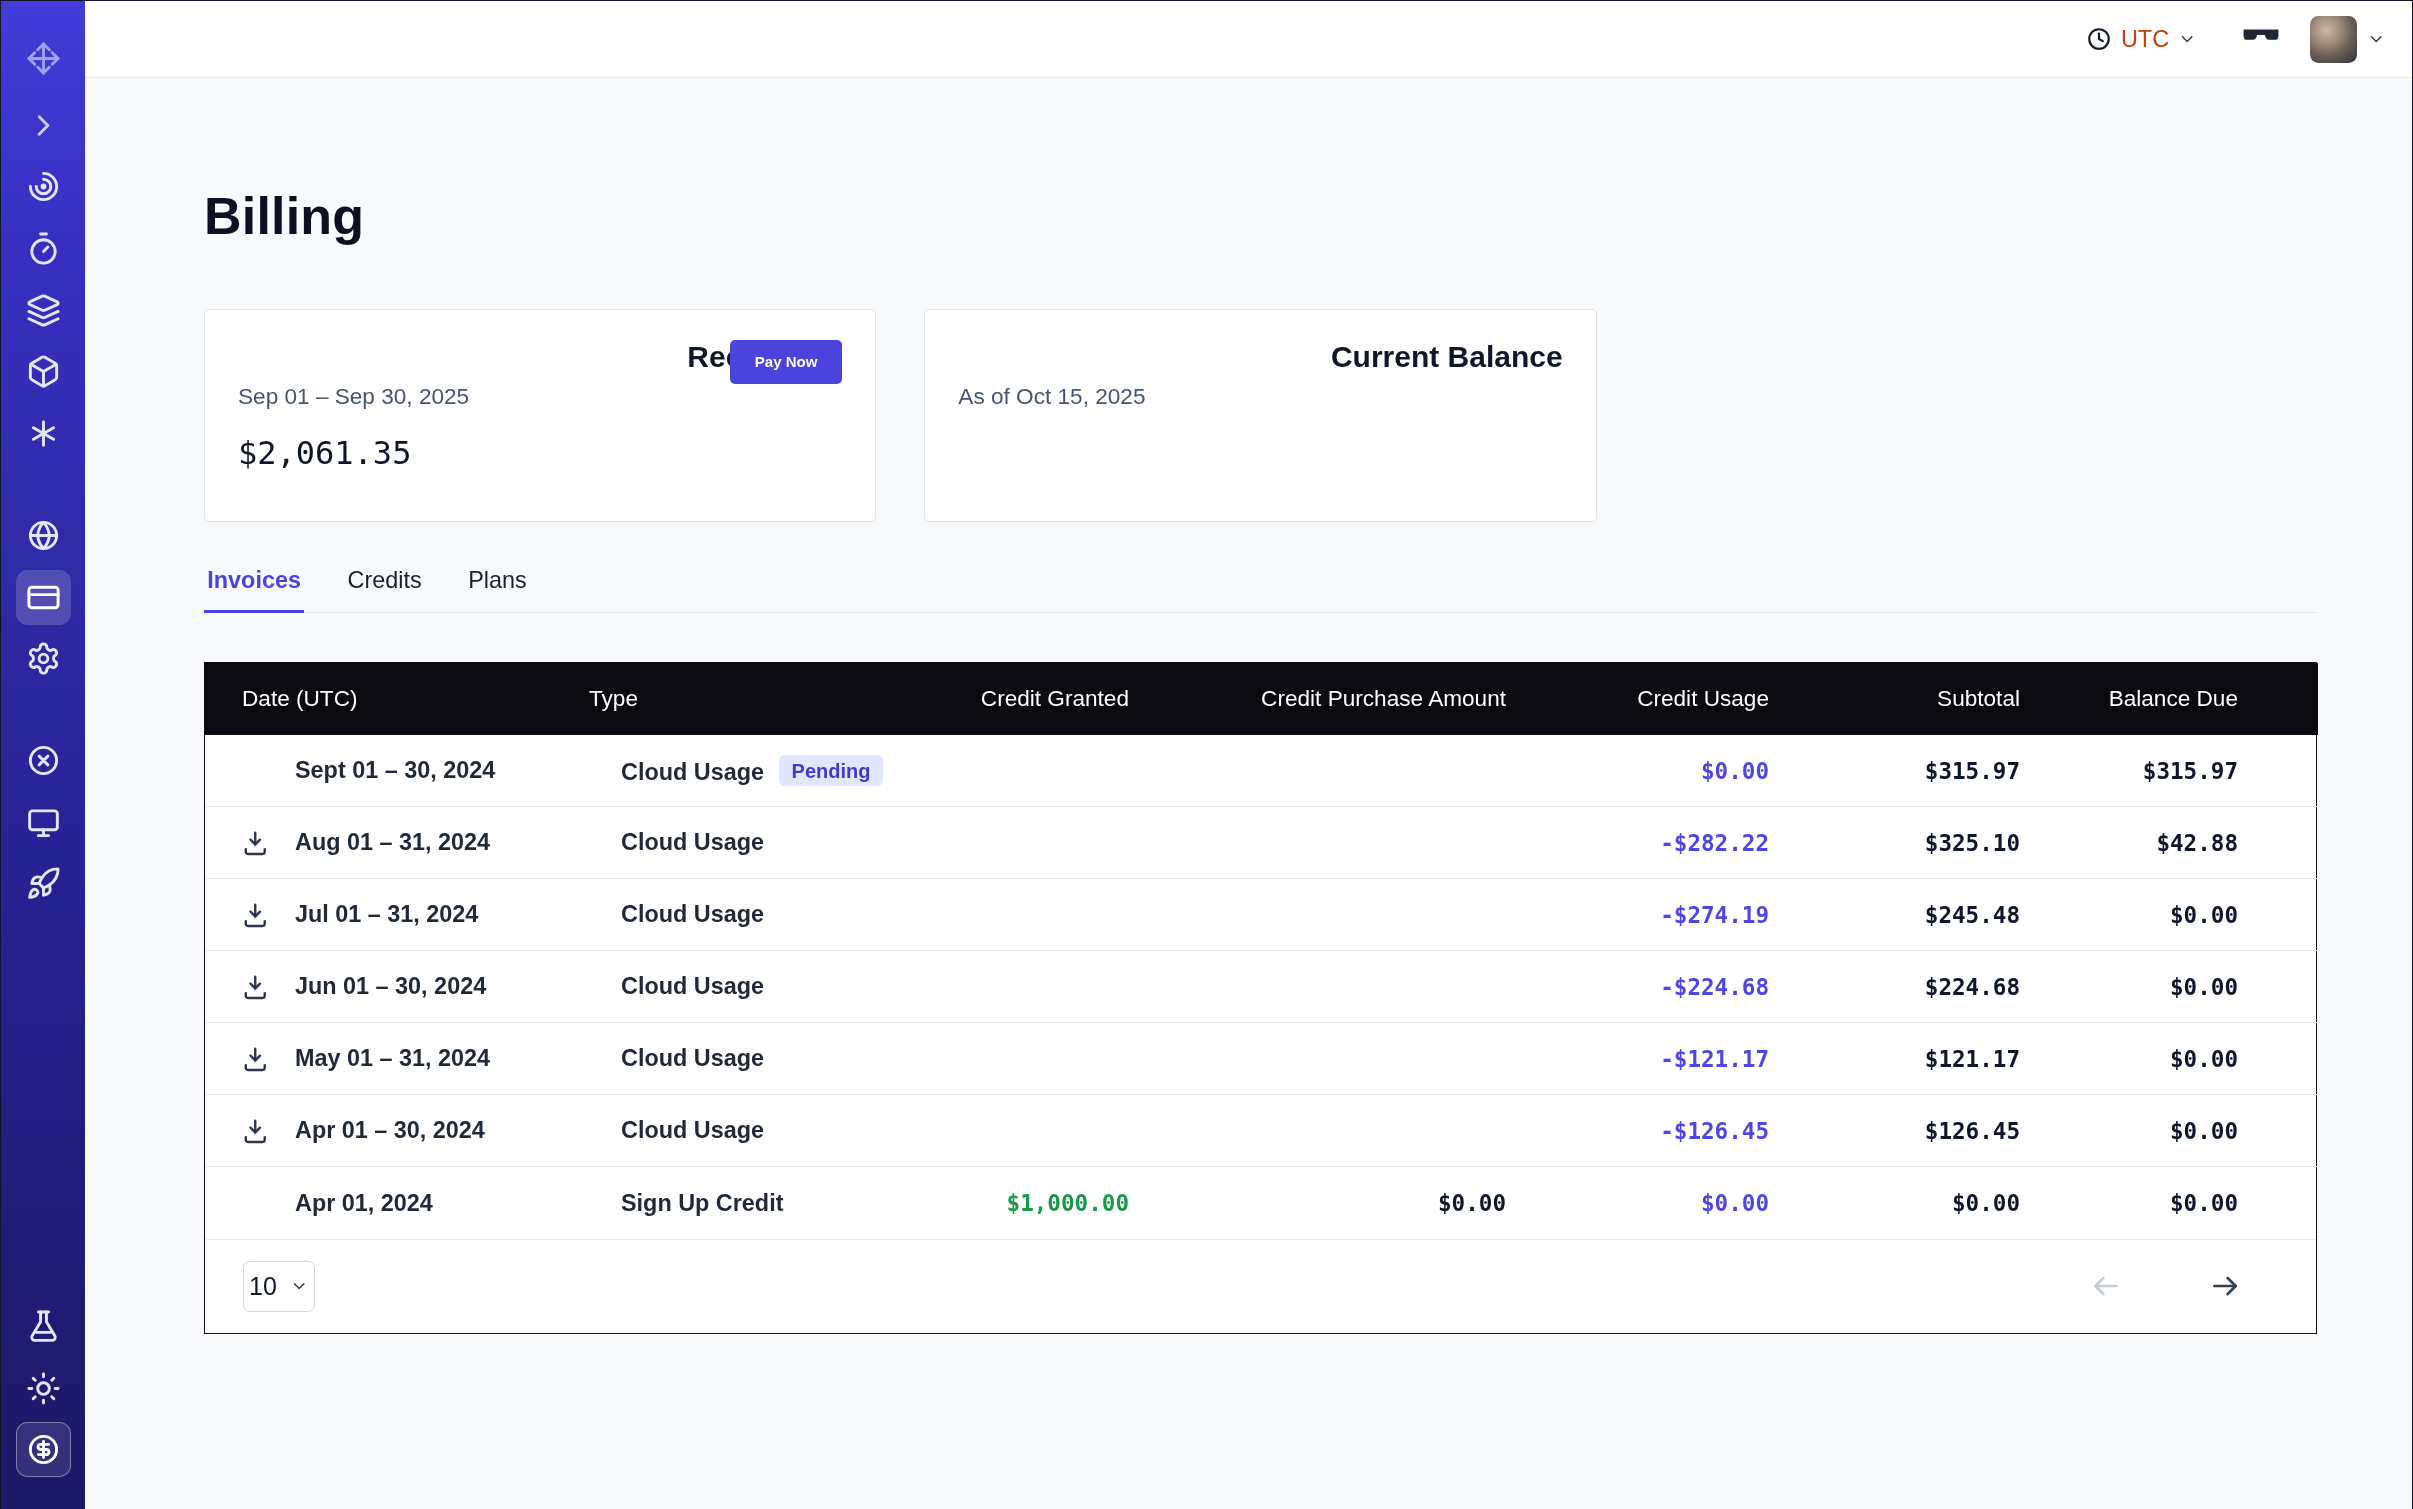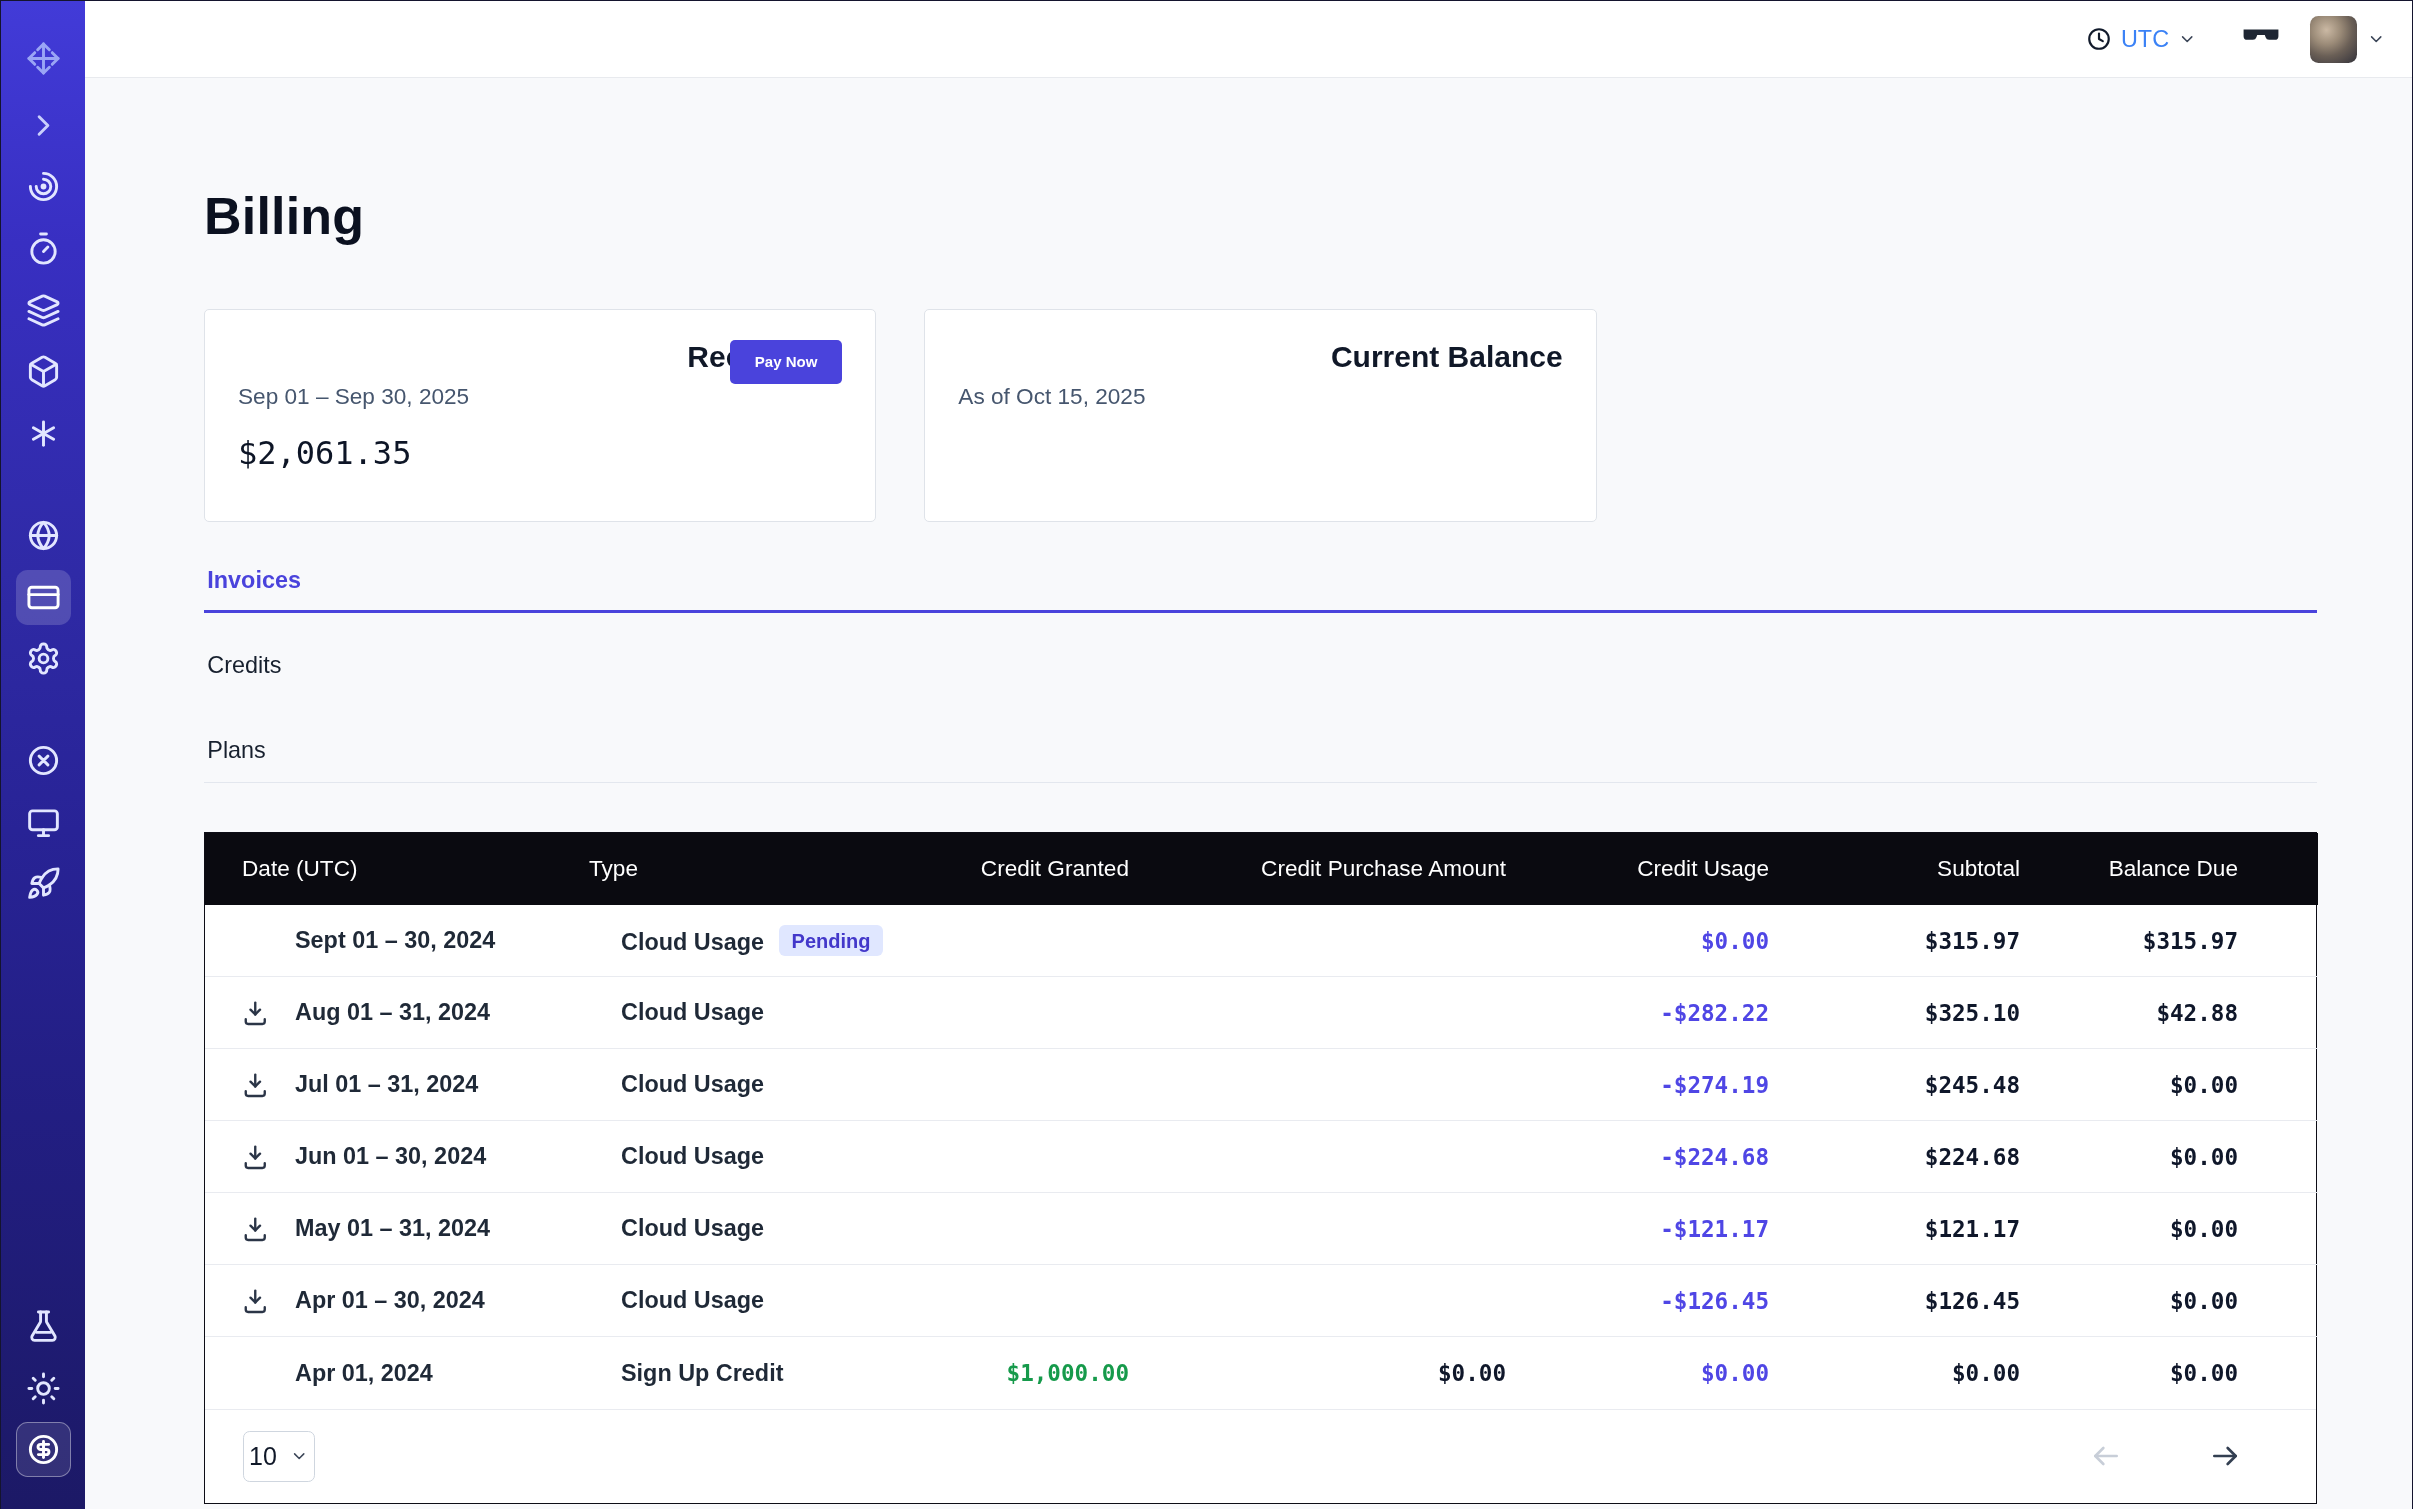--- a/index.html
+++ b/index.html
@@ -27,21 +27,21 @@
   .sb-icon.logo{color:#9aa5f5;margin-bottom:11.7px;}
   .sb-icon.dim{color:#c9cffc;}
   .sb-icon.active{background:rgba(255,255,255,0.17);color:#ffffff;}
   .sb-icon.boxed{background:rgba(255,255,255,0.10);border:1.7px solid rgba(255,255,255,0.38);color:#ffffff;}
   .sb-gap{height:40px;}
   .sb-bottom{margin-top:auto;display:flex;flex-direction:column;align-items:center;}
 
   
   .main{flex:1;display:flex;flex-direction:column;min-width:0;}
   .topbar{height:77px;flex:0 0 77px;background:#ffffff;border-bottom:1.7px solid #e8eaee;display:flex;align-items:center;justify-content:flex-end;padding-right:27px;}
-  .tz{display:flex;align-items:center;gap:9.2px;font-size:23.4px;color:#3b82f6;cursor:pointer;margin-right:45px;}
+  .tz{display:flex;align-items:center;gap:9.2px;font-size:23.4px;color:#c2410c;cursor:pointer;margin-right:45px;}
   .icon{display:inline-flex;}
   .icon svg{width:100%;height:100%;display:block;}
   .icon.clock{width:26px;height:26px;color:#111a2b;}
   .icon.sm{width:18.4px;height:18.4px;color:#3c4658;}
   .icon.goggles{width:38px;height:30px;color:#1e2633;cursor:pointer;margin-right:30px;}
   .user{display:flex;align-items:center;gap:10px;cursor:pointer;}
   .avatar{width:47px;height:47px;border-radius:8.4px;
     background:radial-gradient(circle at 35% 30%,#cbb9a4 0%,#9b8b78 32%,#6a5f56 58%,#32313a 100%);}
   .content{padding:0 95px 0 119px;}
 
@@ -49,21 +49,21 @@
 
   
   .cards{display:grid;grid-template-columns:1fr 1fr 1fr;gap:48px;margin-top:62px;}
   .card{position:relative;height:213px;background:#ffffff;border:1.7px solid #dfe3e9;border-radius:5px;padding:30px 33px;}
   .card-title{font-size:30px;font-weight:700;color:#101828;text-align:right;}
   .card-sub{font-size:22.6px;color:#46566e;margin-top:10px;min-height:28.5px;}
   .card-amount{font-family:"DejaVu Sans Mono",monospace;font-size:32px;color:#0d1526;margin-top:22px;}
   .pay-btn{position:absolute;top:30px;right:33px;background:var(--accent);color:#ffffff;border:none;border-radius:5px;font-size:15px;font-family:"Liberation Sans",sans-serif;padding:13.4px 25px;cursor:pointer;font-weight:bold;}
 
   
-  .tabs{display:flex;gap:40px;margin-top:45px;border-bottom:1.7px solid #e3e7ee;flex-direction:column;}
+  .tabs{display:flex;gap:40px;margin-top:45px;border-bottom:1.7px solid #e3e7ee;}
   .tab{font-size:23.4px;color:#17202e;padding:0 3.3px 16.7px;border-bottom:3.3px solid transparent;margin-bottom:-1.7px;cursor:pointer;}
   .tab.active{color:var(--accent);border-bottom-color:var(--accent);font-weight:700;}
 
   
   .table-wrap{margin-top:49px;background:#ffffff;border:1.7px solid #0d0d16;}
   table{width:100%;border-collapse:collapse;table-layout:fixed;}
   col.c-date{width:383px;} col.c-type{width:358px;} col.c-granted{width:218px;}
   col.c-purchase{width:377px;} col.c-usage{width:263px;} col.c-subtotal{width:251px;} col.c-balance{width:263px;}
   thead th{background:var(--header-bg);color:#ffffff;font-size:22.6px;font-weight:400;height:72px;white-space:nowrap;}
   th.al,td.al{text-align:left;}

